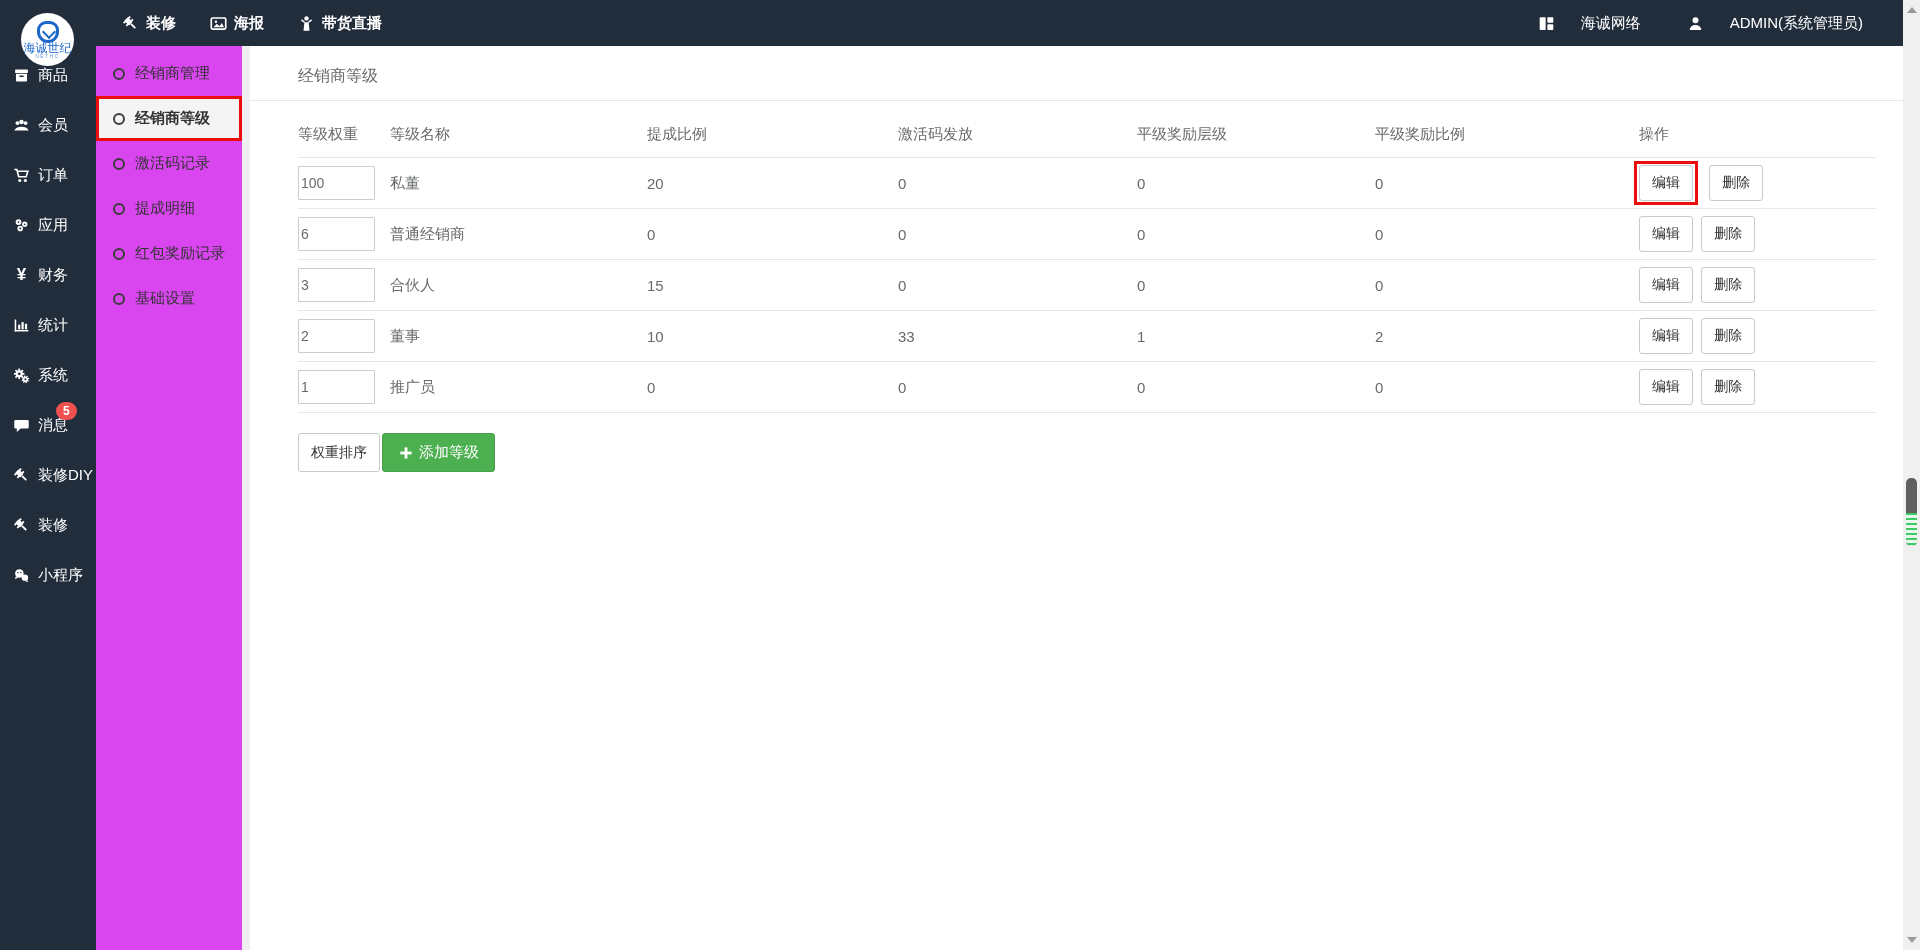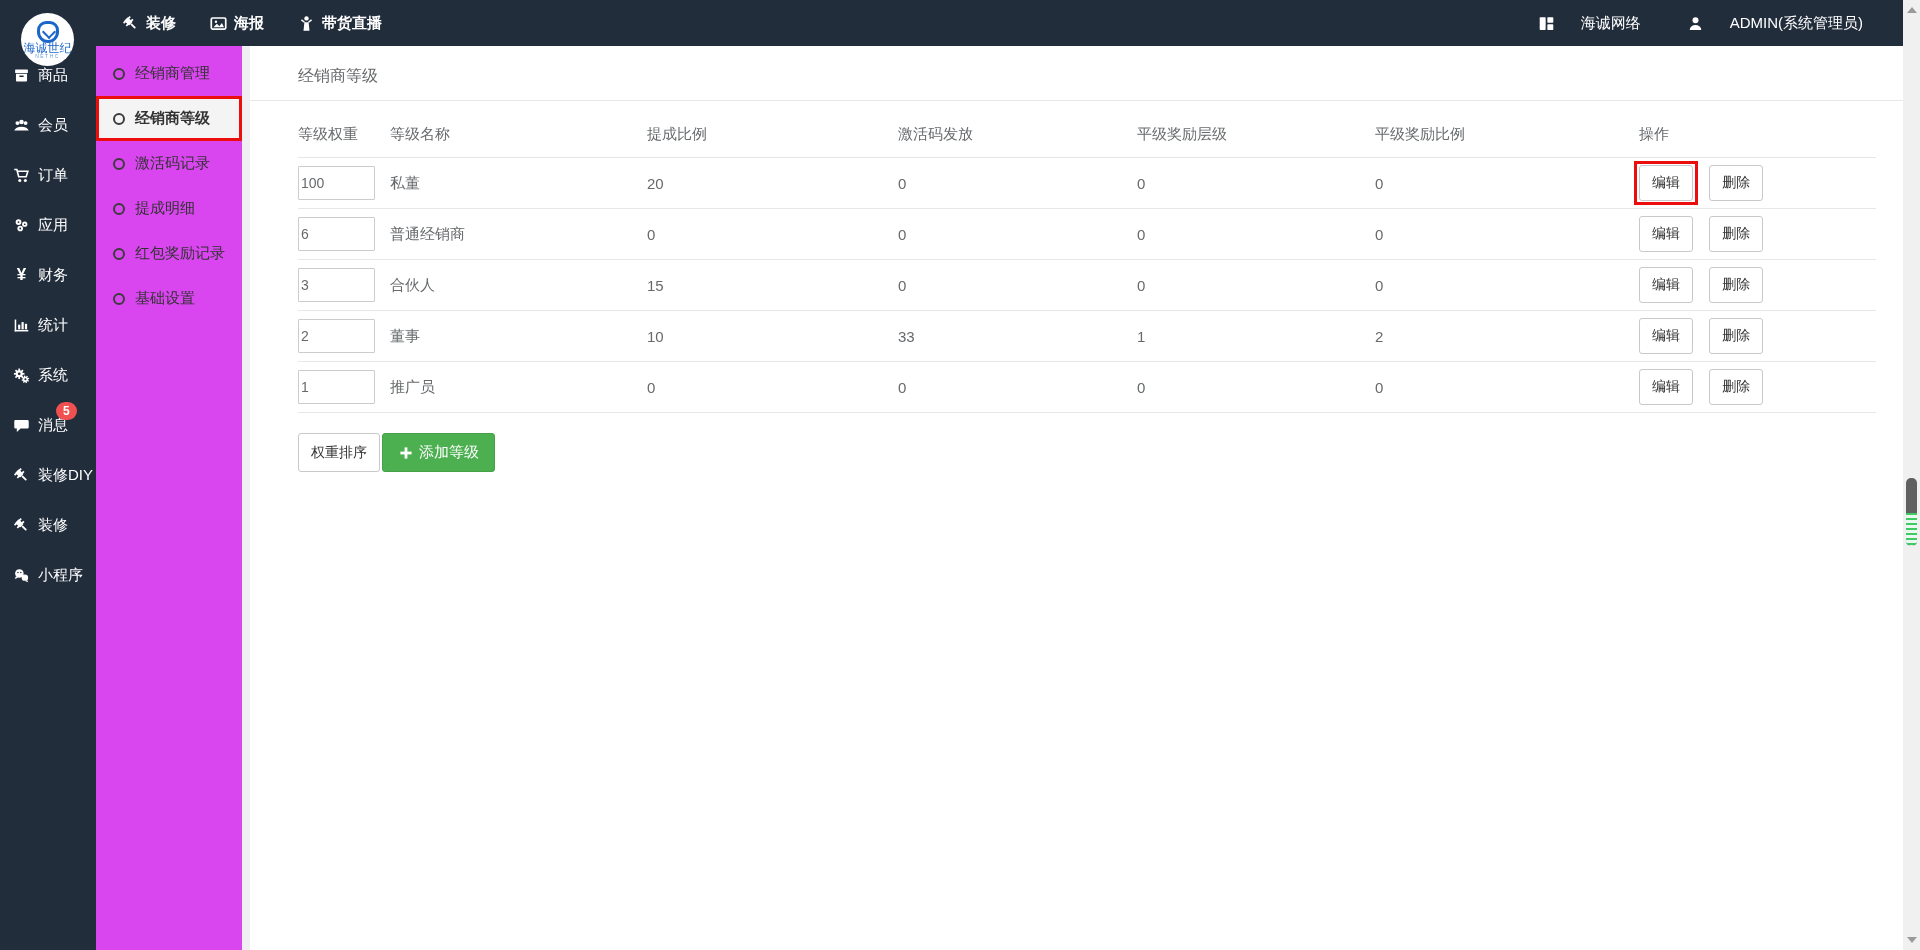--- a/index.html
+++ b/index.html
@@ -58,21 +58,21 @@
   table.levels th { text-align:left; font-weight:normal; color:#676a6c;
     padding:14px 0 13px 0; border-bottom:1px solid #e7e7e7; }
   table.levels td { padding:7px 0; height:48px; border-bottom:1px solid #e7e7e7; }
   .c1{width:92px;} .c2{width:257px;} .c3{width:251px;} .c4{width:239px;} .c5{width:238px;} .c6{width:264px;} .c7{width:auto;}
 
   .weight-input { width:77px; height:34px; border:1px solid #ccc; border-radius:1px;
     padding:0 2px; font-size:14px; color:#676a6c; font-family:inherit; background:#fff; }
 
   .btn { display:inline-block; background:#fff; border:1px solid #c9c9c9; border-radius:3px;
     color:#333; font-size:14px; padding:8px 12px; cursor:pointer; font-family:inherit; }
-  .row-btn { margin-right:12px; position:relative; }
+  .row-btn { margin-right:4px; position:relative; }
   .annotation-wrap { position:relative; display:inline-block; margin-right:12px; }
   .annotation-wrap .row-btn { margin-right:0; }
   .annotation-rect { position:absolute; inset:-4px -5px; border:3px solid #ec0d0d; pointer-events:none; }
 
   .footer-btns { margin:20px 0 0 48px; display:flex; gap:2px; }
   .btn-add { background:#4caf50; border:1px solid #46a149; color:#fff; border-radius:3px;
     font-size:15px; padding:9px 15px 9px 16px; display:flex; align-items:center; gap:6px; cursor:pointer; font-family:inherit; }
 
   
   .scrollbar { position:absolute; right:0; top:0; width:17px; height:950px;

